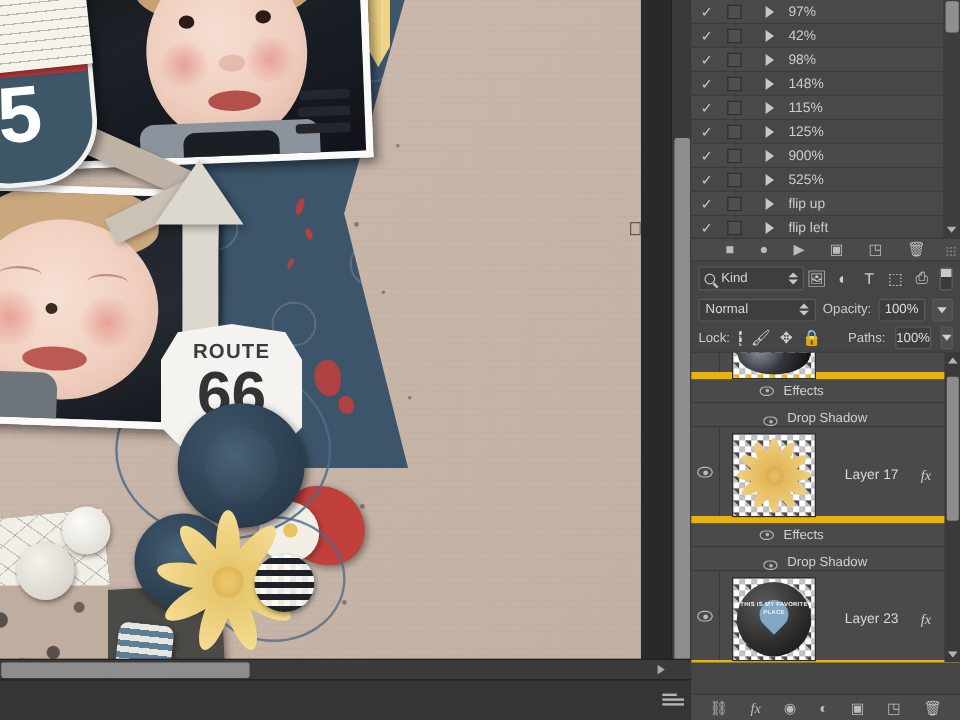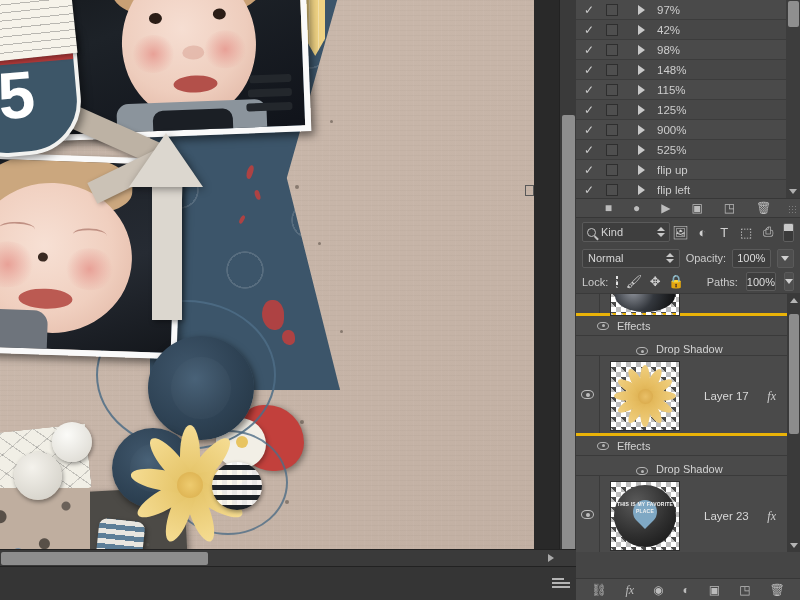--- a/index.html
+++ b/index.html
@@ -231,34 +231,34 @@
     background-size:6px 6px; background-position:0 0,3px 3px; }
 
   .layer-list { position:relative; height:258px; overflow:hidden; background:#3d3d3d; }
   .llist-scroll { position:absolute; right:0; top:0; width:13px; height:258px; background:#3a3a3a; }
   .llist-thumb { position:absolute; left:2px; top:20px; width:10px; height:120px; background:#8c8c8c; border-radius:2px; }
   .llist-up { position:absolute; left:3px; top:4px; width:0;height:0;
     border-left:4px solid transparent;border-right:4px solid transparent;border-bottom:5px solid #b5b5b5; }
   .llist-dn { position:absolute; left:3px; bottom:4px; width:0;height:0;
     border-left:4px solid transparent;border-right:4px solid transparent;border-top:5px solid #b5b5b5; }
 
-  .lrow { position:relative; background:#4a4a4a; border-bottom:3px solid #eab308; }
+  .lrow { position:relative; background:#4a4a4a; border-bottom:6px solid #eab308; }
   .lrow .eye-col { position:absolute; left:0; top:0; width:24px; height:100%;
     display:flex; align-items:center; justify-content:center; border-right:1px solid #3a3a3a; }
   .eye-ic { width:13px; height:9px; border:1.4px solid #bdbdbd; border-radius:50% / 60%; position:relative; }
   .eye-ic::after { content:""; position:absolute; left:4px; top:2px; width:4px; height:4px; background:#bdbdbd; border-radius:50%; }
   .thumbbox { position:absolute; left:34px; width:70px; border:1px solid #2d2d2d;
     background-image: linear-gradient(45deg,#bdbdbd 25%,transparent 25% 75%,#bdbdbd 75%),
                       linear-gradient(45deg,#bdbdbd 25%,#fff 25% 75%,transparent 75%);
     background-size:10px 10px; background-position:0 0,5px 5px; overflow:hidden; }
   .lname { position:absolute; left:128px; font-size:11.5px; color:#d8d8d8; }
   .fxmark { position:absolute; right:24px; font-size:12px; color:#cfcfcf; font-style:italic; font-family:"Liberation Serif",serif; }
 
   .subrow { height:20px; background:#4a4a4a; border-bottom:1px solid #3a3a3a; display:flex; align-items:center; }
-  .subrow.indent1 { padding-left:21px; }
+  .subrow.indent1 { padding-left:57px; }
   .subrow.indent2 { padding-left:60px;align-items:flex-end; }
   .subrow .sl { font-size:11px; color:#d2d2d2; margin-left:8px; }
   .eye-sm { width:12px; height:8px; border:1.3px solid #b5b5b5; border-radius:50% / 60%; position:relative; }
   .eye-sm::after { content:""; position:absolute; left:3.6px; top:1.6px; width:3.4px; height:3.4px; background:#b5b5b5; border-radius:50%; }
 
   .layers-toolbar { position:absolute; left:0; bottom:0; width:224px; height:22px; background:#4a4a4a;
     border-top:1px solid #373737; display:flex; align-items:center; justify-content:center; gap:19px; }
   .layers-toolbar .ti { color:#bcbcbc; font-size:12px; line-height:1; }
 
   
@@ -346,20 +346,24 @@
       <div class="arrow-stem"></div>
       <div class="arrow-head"></div>
 
       <div class="shield-i">
         <div class="band">
           <span>STATE</span>
         </div>
         <div class="num">5</div>
       </div>
 
+      <div class="route66">
+        <div class="rtxt">ROUTE</div>
+        <div class="rnum">66</div>
+      </div>
 
       <div class="map-tag" style="left:-40px;top:430px;width:130px;height:88px;transform:rotate(-6deg);clip-path:polygon(0 0,100% 0,100% 72%,50% 100%,0 72%);"></div>
       <div class="notepaper" style="left:-22px;top:-14px;width:96px;height:72px;"></div>
       <div class="dark-paper" style="left:56px;top:490px;width:130px;height:80px;transform:rotate(-3deg);"></div>
       <div class="splat-paper" style="left:-30px;top:488px;width:120px;height:82px;"></div>
 
 
       <div class="rose" style="left:148px;top:336px;width:106px;height:104px;"></div>
       <div class="rose" style="left:112px;top:428px;width:82px;height:80px;"></div>
 

